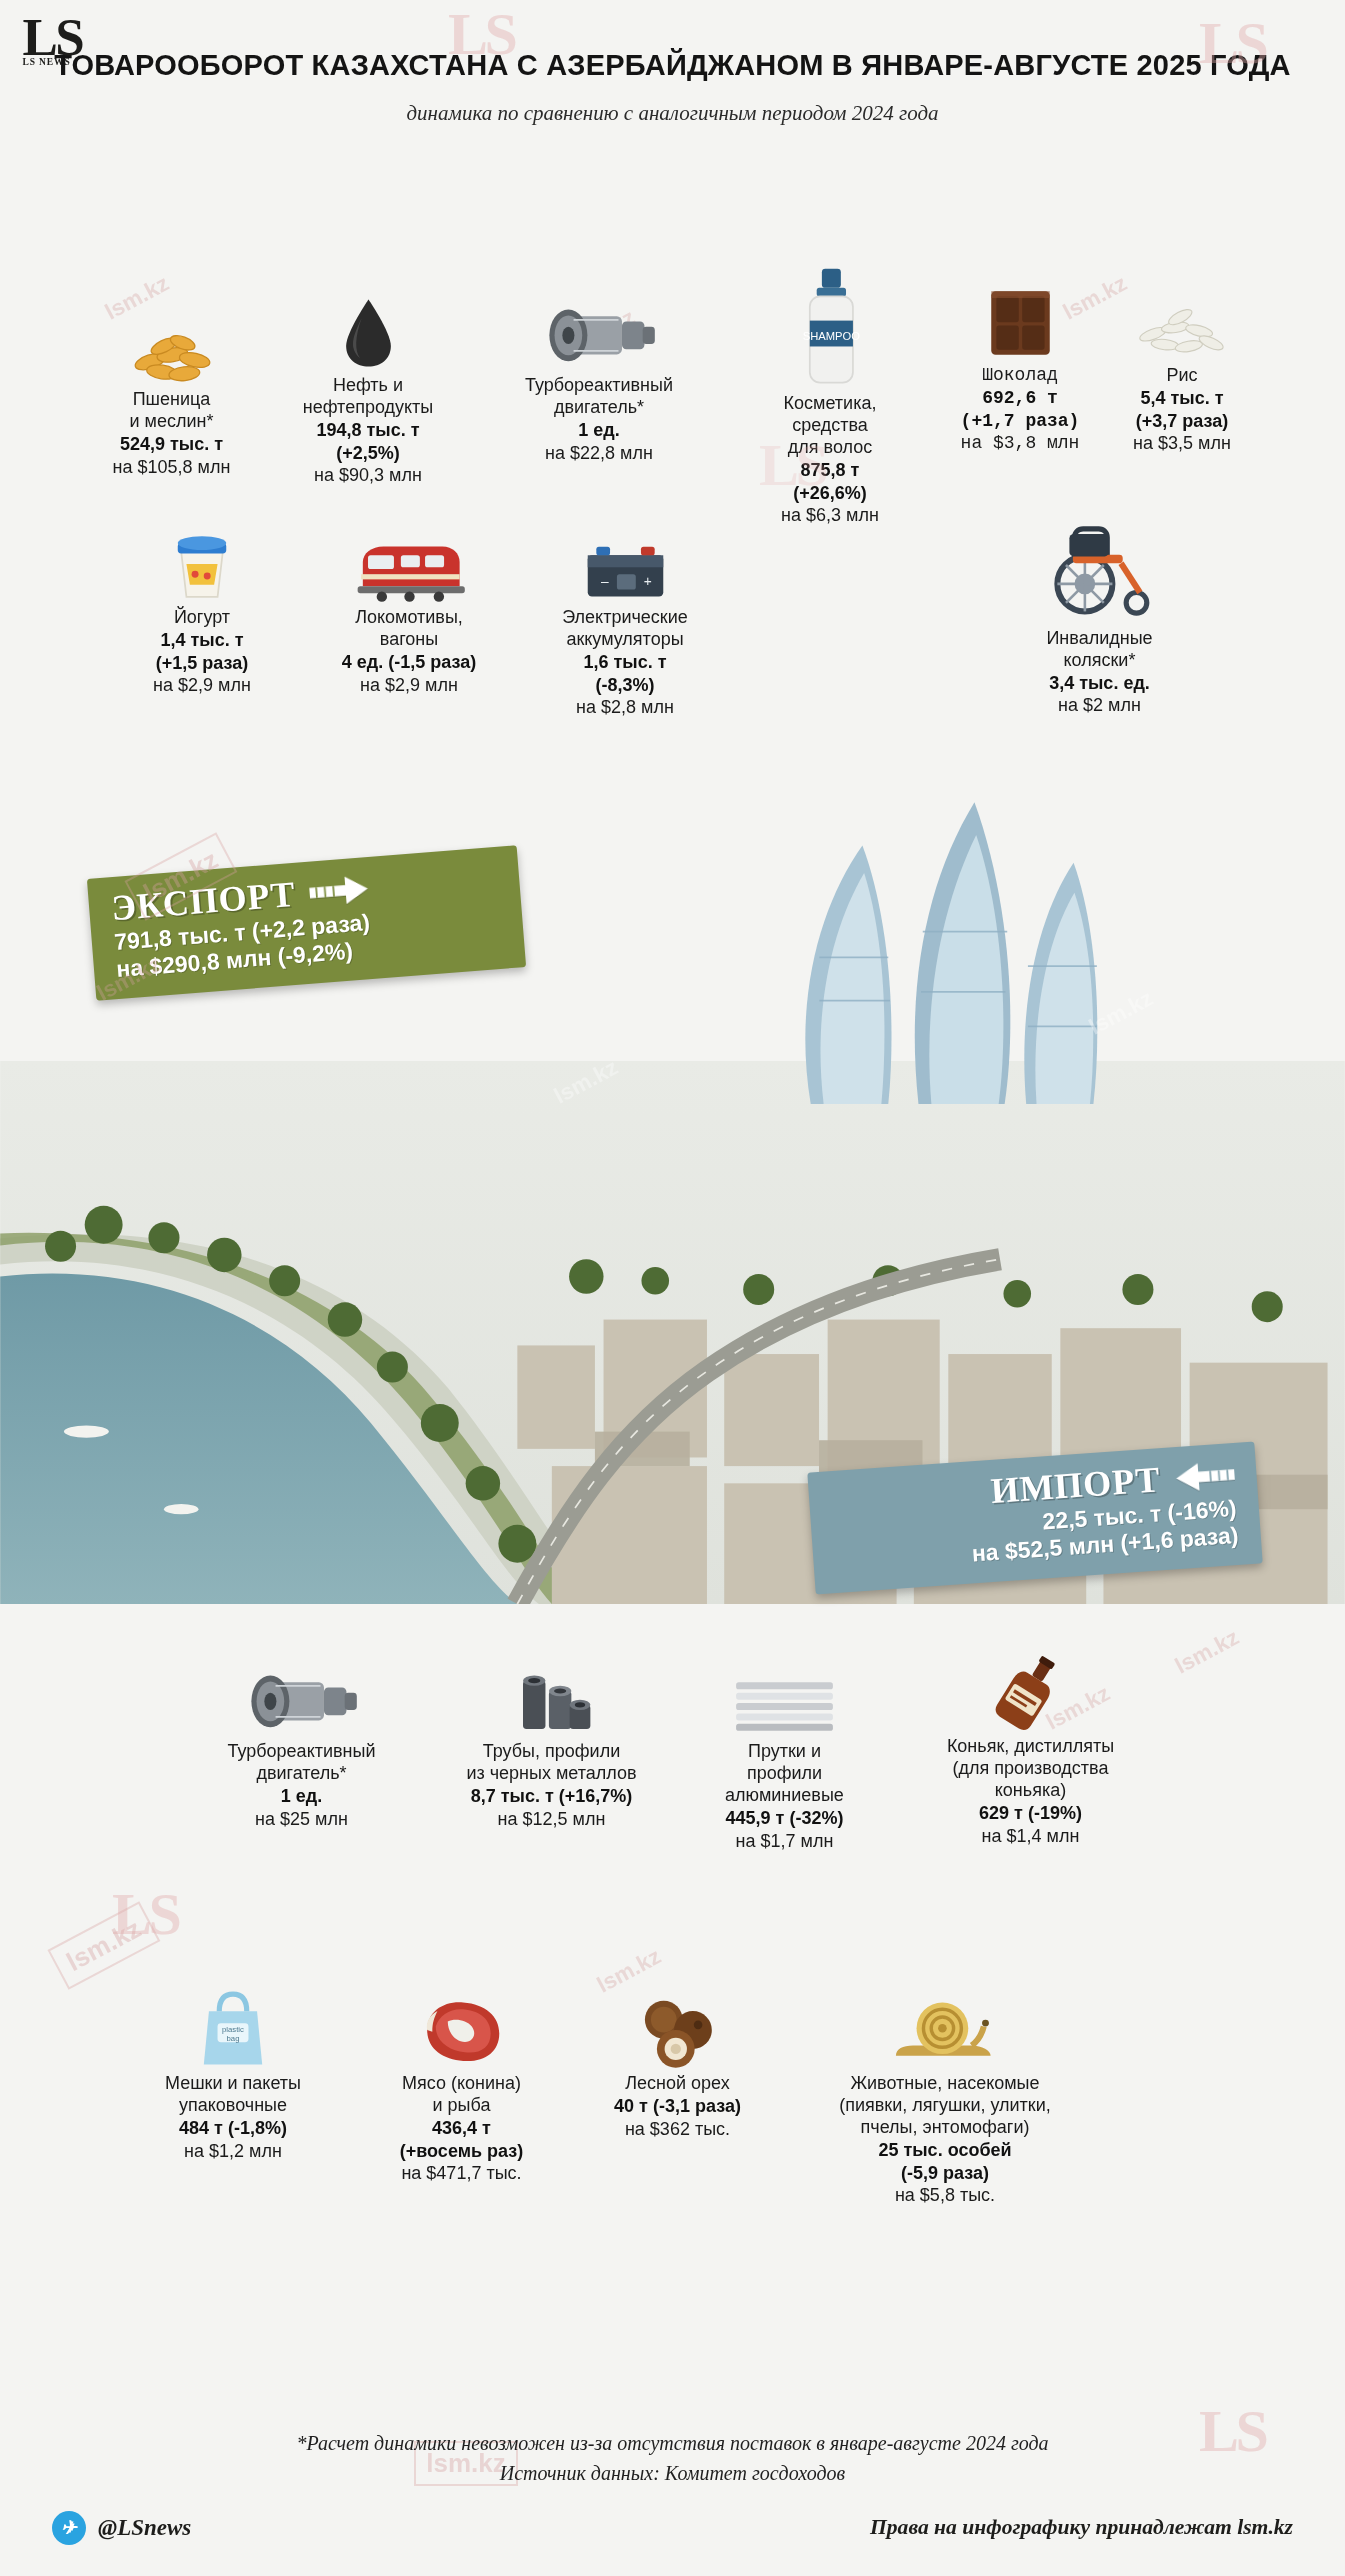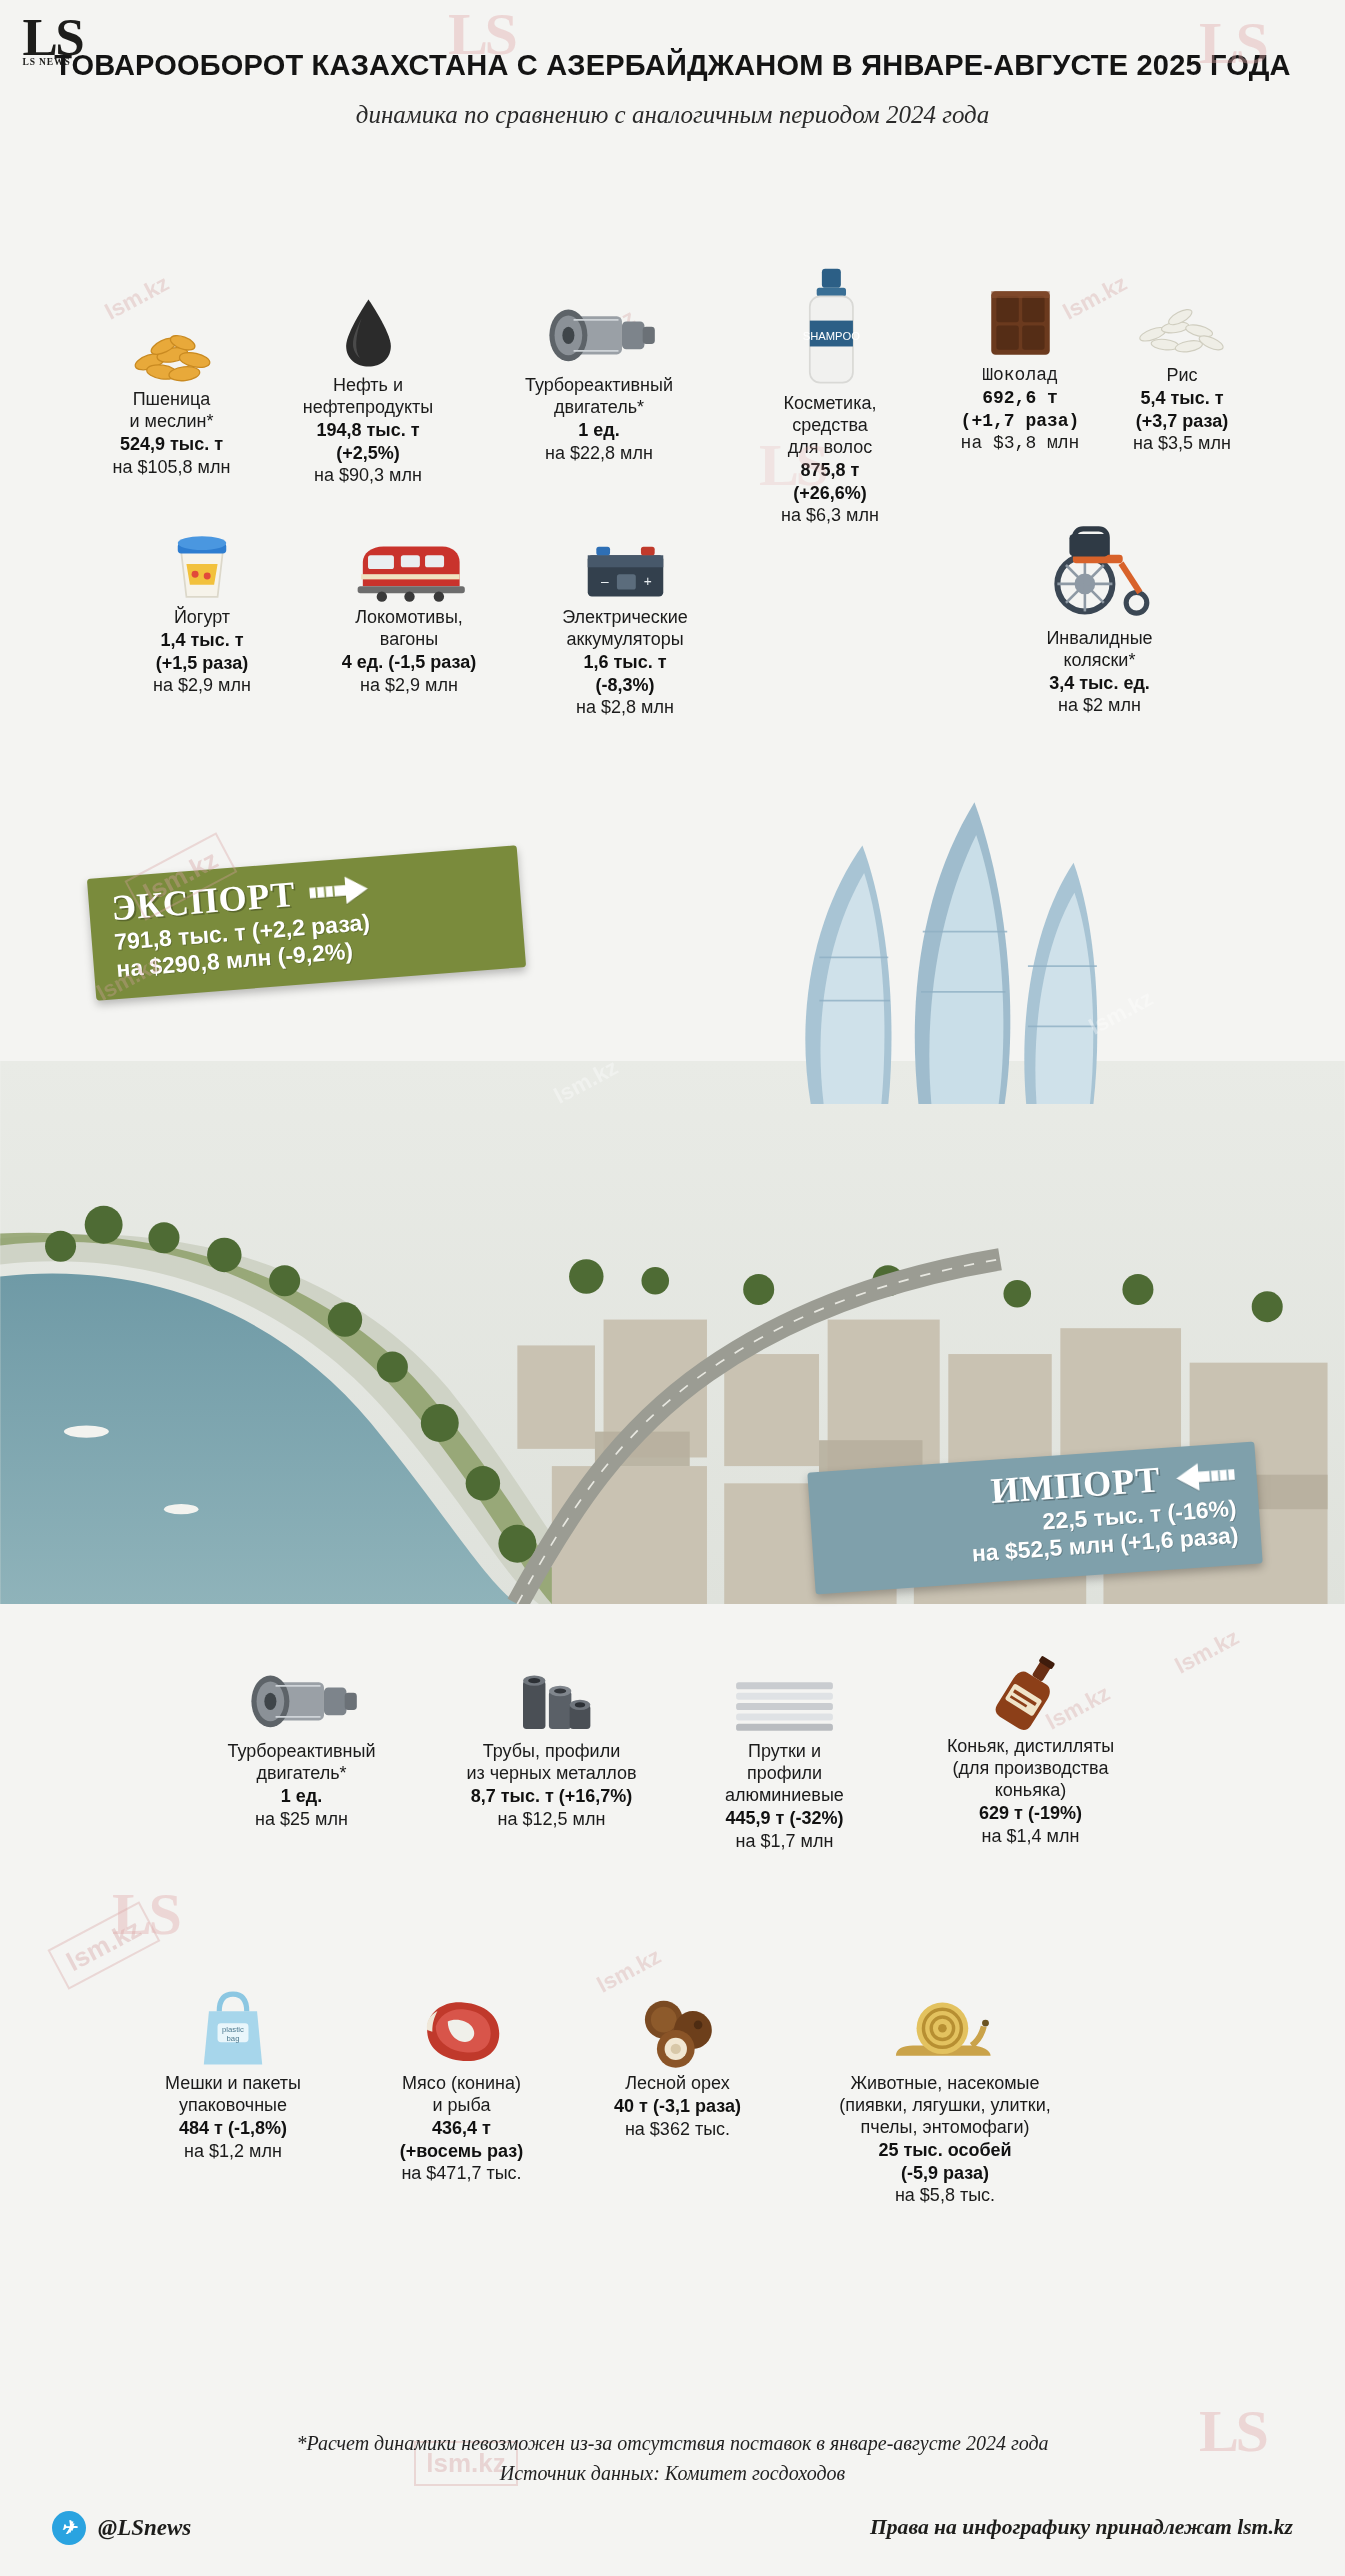--- a/index.html
+++ b/index.html
@@ -28,21 +28,21 @@
   
   .header { padding-top: 48px; text-align:center; }
   .title {
     font-size: 29px; font-weight: 800; letter-spacing: 0.2px; line-height: 1.18;
     color:#141414; padding: 0 52px;
   }
   .subtitle {
     margin-top: 19px;
     font-family: "Liberation Serif", serif;
     font-style: italic;
-    font-size: 25px;
+    font-size: 21px;
     color:#2a2a2a;
   }
 
   
   .row { display:flex; justify-content:center; align-items:flex-start; position:relative; }
   .item { text-align:center; position:relative; }
   .item .ico { height: 67px; display:flex; align-items:flex-end; justify-content:center; margin-bottom:5.2px; }
   .lbl { font-size: 18px; line-height:1.22; color:#1b1b1b; }
   .val { font-size: 18px; line-height:1.25; font-weight: 800; color:#111; }
   .val-n { font-size: 18px; line-height:1.25; color:#1b1b1b; }

